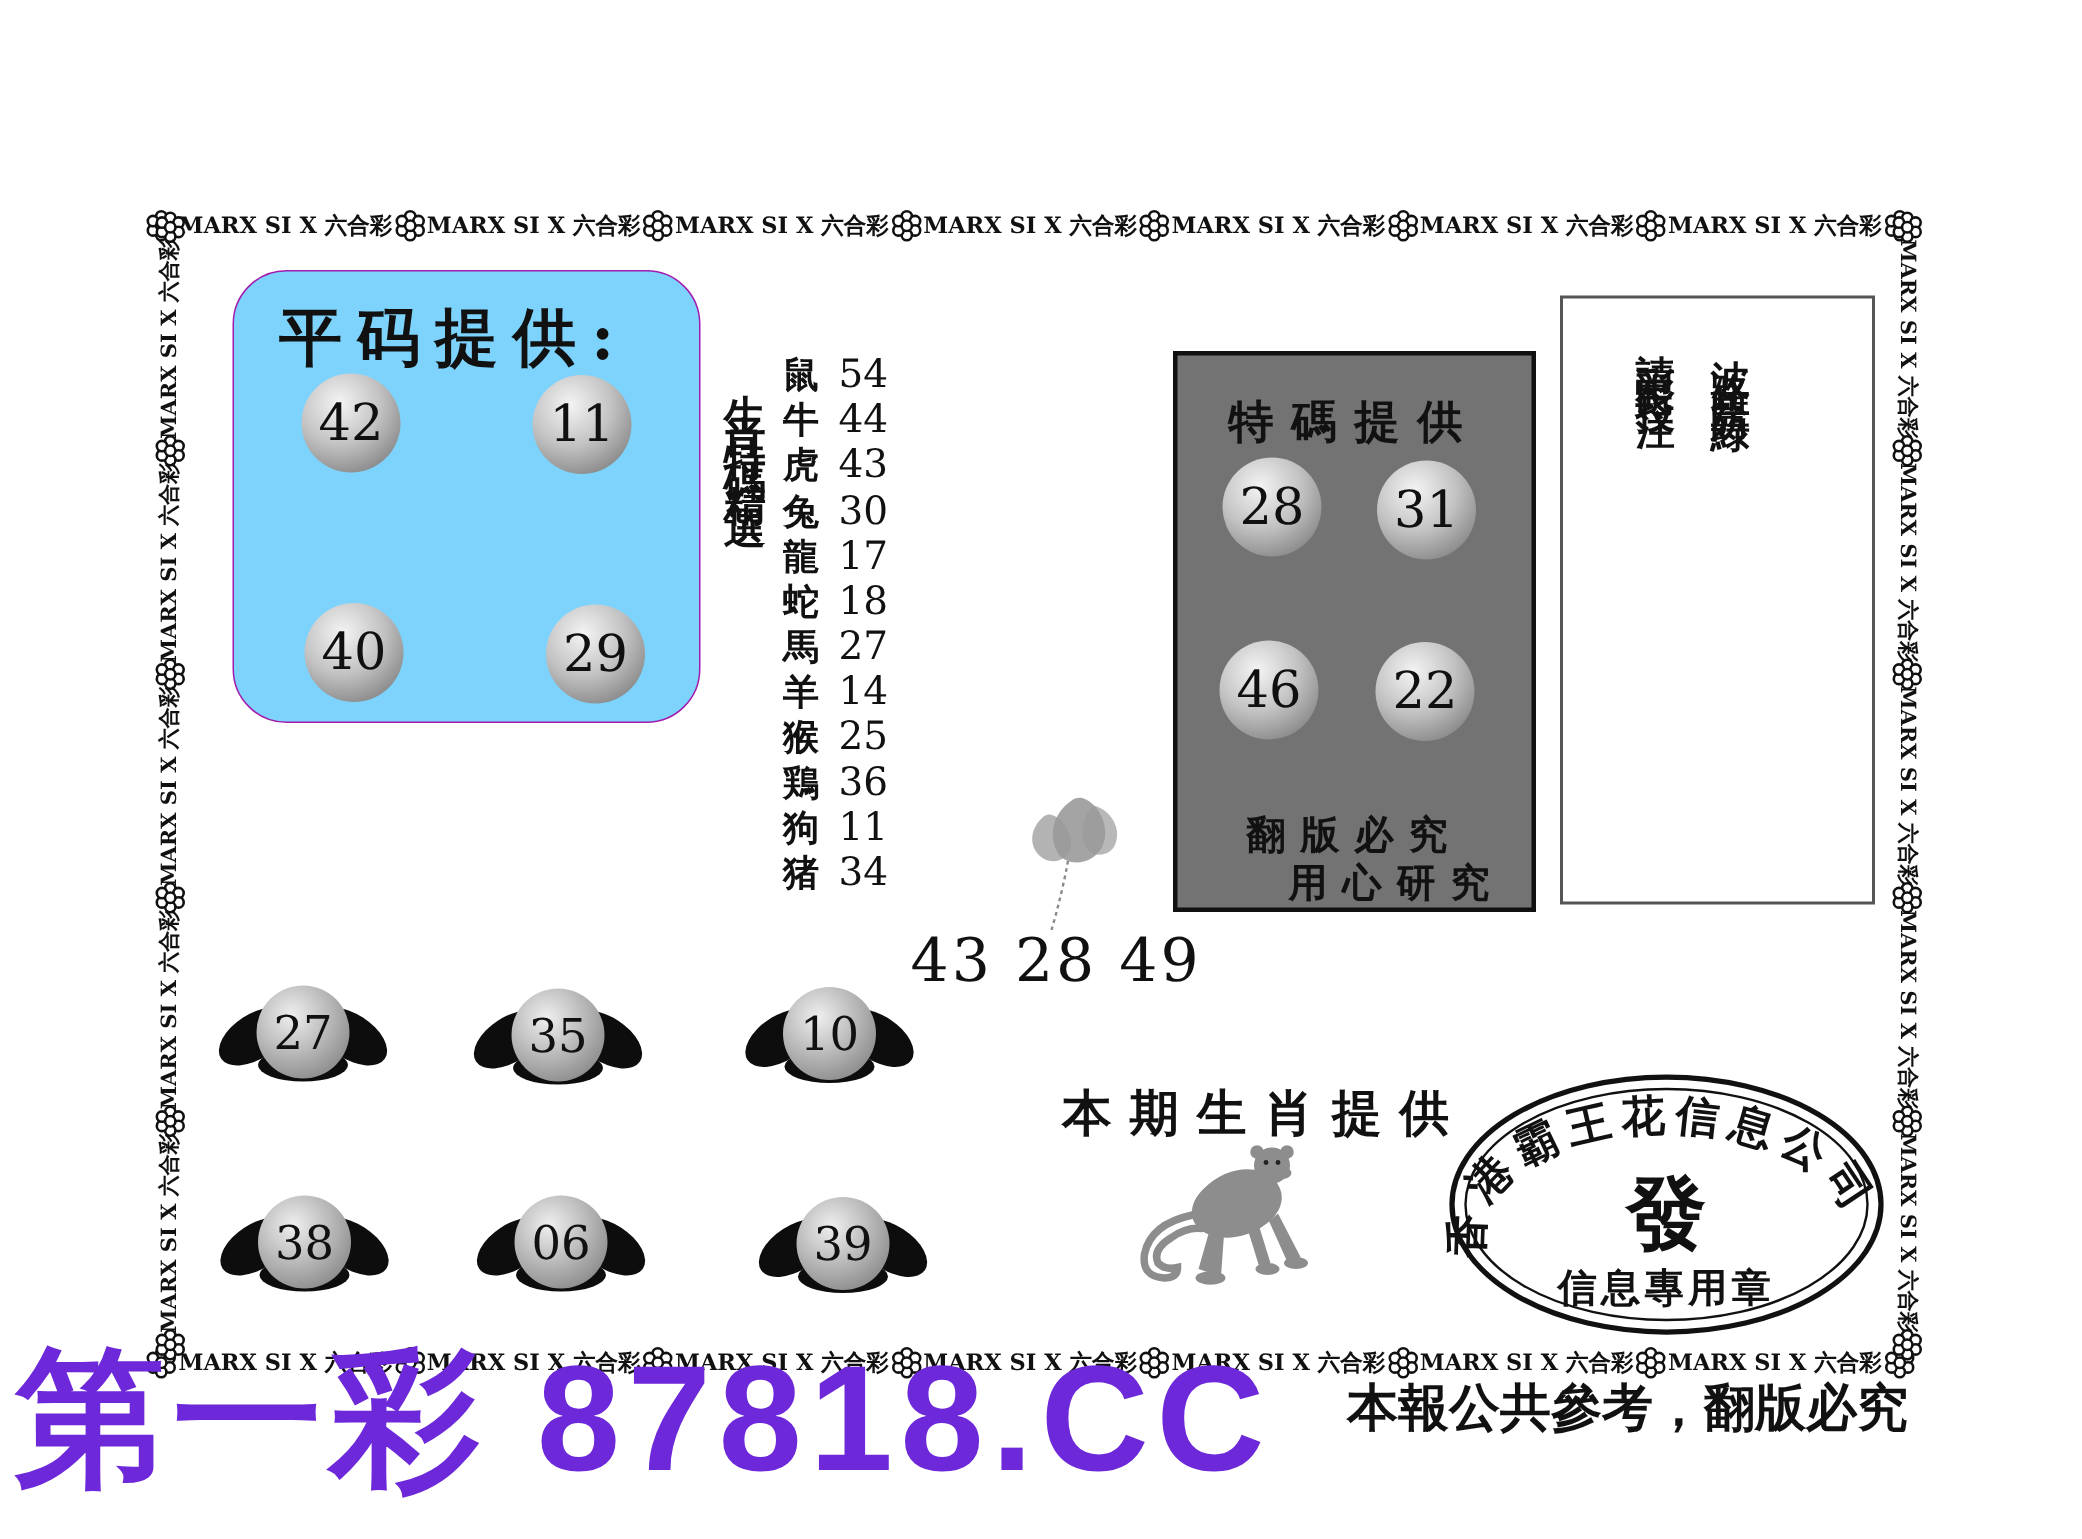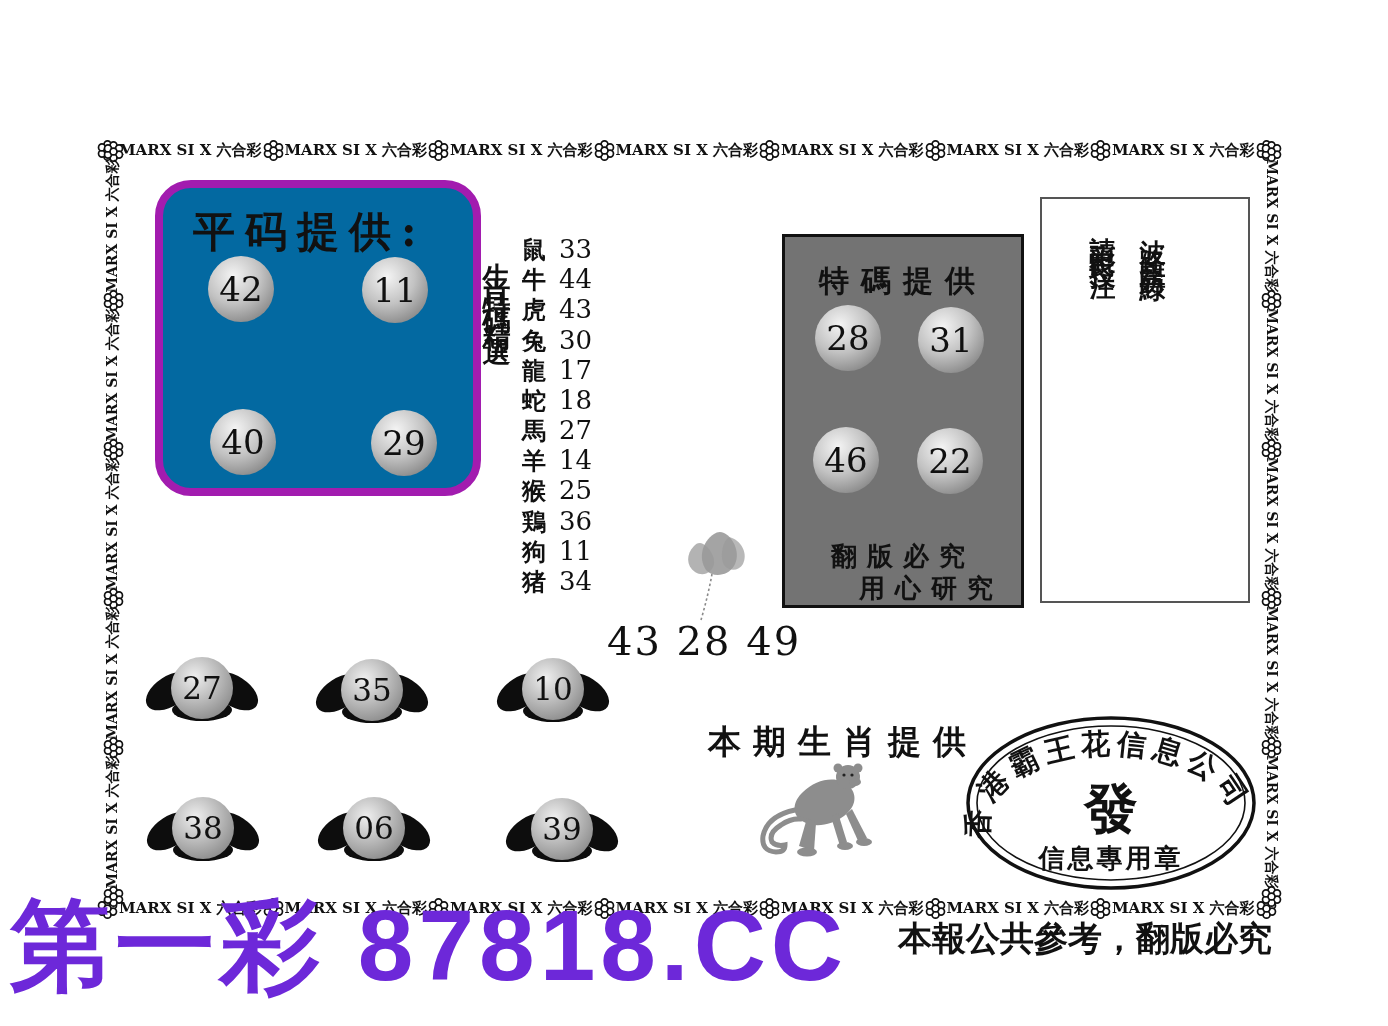--- a/index.html
+++ b/index.html
@@ -16,21 +16,21 @@
   .v-item span{position:absolute;left:50%;top:50%;white-space:nowrap;font-size:14px;font-weight:700;
                font-family:"DejaVu Serif",serif;}
   .rot-ccw span{transform:translate(-50%,-50%) rotate(-90deg);}
   .rot-cw span{transform:translate(-50%,-50%) rotate(90deg);}
 
   
   .title{left:498px;top:128px;font-family:"DejaVu Serif",serif;font-weight:900;font-size:96px;
          letter-spacing:46px;white-space:nowrap;z-index:2;line-height:1.05;}
 
   
-  .pingma-box{left:155px;top:180px;width:310px;height:300px;border:8px solid #a21caf;border-radius:36px;z-index:2;background:#0369a1;}
+  .pingma-box{left:155px;top:180px;width:310px;height:300px;border:1px solid #a21caf;border-radius:36px;z-index:2;background:#7dd3fc;}
   .pingma-heading{left:30px;top:16px;font-size:42px;font-weight:700;letter-spacing:10px;
                   font-family:"DejaVu Serif",serif;position:absolute;}
   .ball{position:absolute;width:66px;height:66px;border-radius:50%;display:flex;align-items:center;justify-content:center;
         background:radial-gradient(circle at 38% 30%, #f4f4f4 0%, #c2c2c2 45%, #8a8a8a 80%, #707070 100%);
         font-family:"DejaVu Serif",serif;font-size:34px;color:#101010;}
   .tema-box{left:782px;top:234px;width:236px;height:368px;border:3px solid #111;z-index:2;background:#737373;}
   .tema-heading{position:absolute;left:0;top:24px;width:100%;text-align:center;font-size:30px;font-weight:700;
                 letter-spacing:12px;font-family:"DejaVu Serif",serif;}
   .tema-note{position:absolute;left:0;width:100%;text-align:center;font-size:26px;font-weight:700;
              letter-spacing:10px;font-family:"DejaVu Serif",serif;}
@@ -296,21 +296,21 @@
     <div class="ball" style="left:45px;top:68px;">42</div>
     <div class="ball" style="left:199px;top:69px;">11</div>
     <div class="ball" style="left:47px;top:221px;">40</div>
     <div class="ball" style="left:208px;top:222px;">29</div>
   </div>
 
   <div class="abs zodiac-heading">生肖特碼精選</div>
   <div class="abs zodiac-list">
     <div class="zodiac-row">
         <span class="zodiac-animal">鼠</span>
-        <span class="zodiac-number">33</span>
+        <span class="zodiac-number">54</span>
       </div>
     <div class="zodiac-row">
         <span class="zodiac-animal">牛</span>
         <span class="zodiac-number">44</span>
       </div>
     <div class="zodiac-row">
         <span class="zodiac-animal">虎</span>
         <span class="zodiac-number">43</span>
       </div>
     <div class="zodiac-row">

